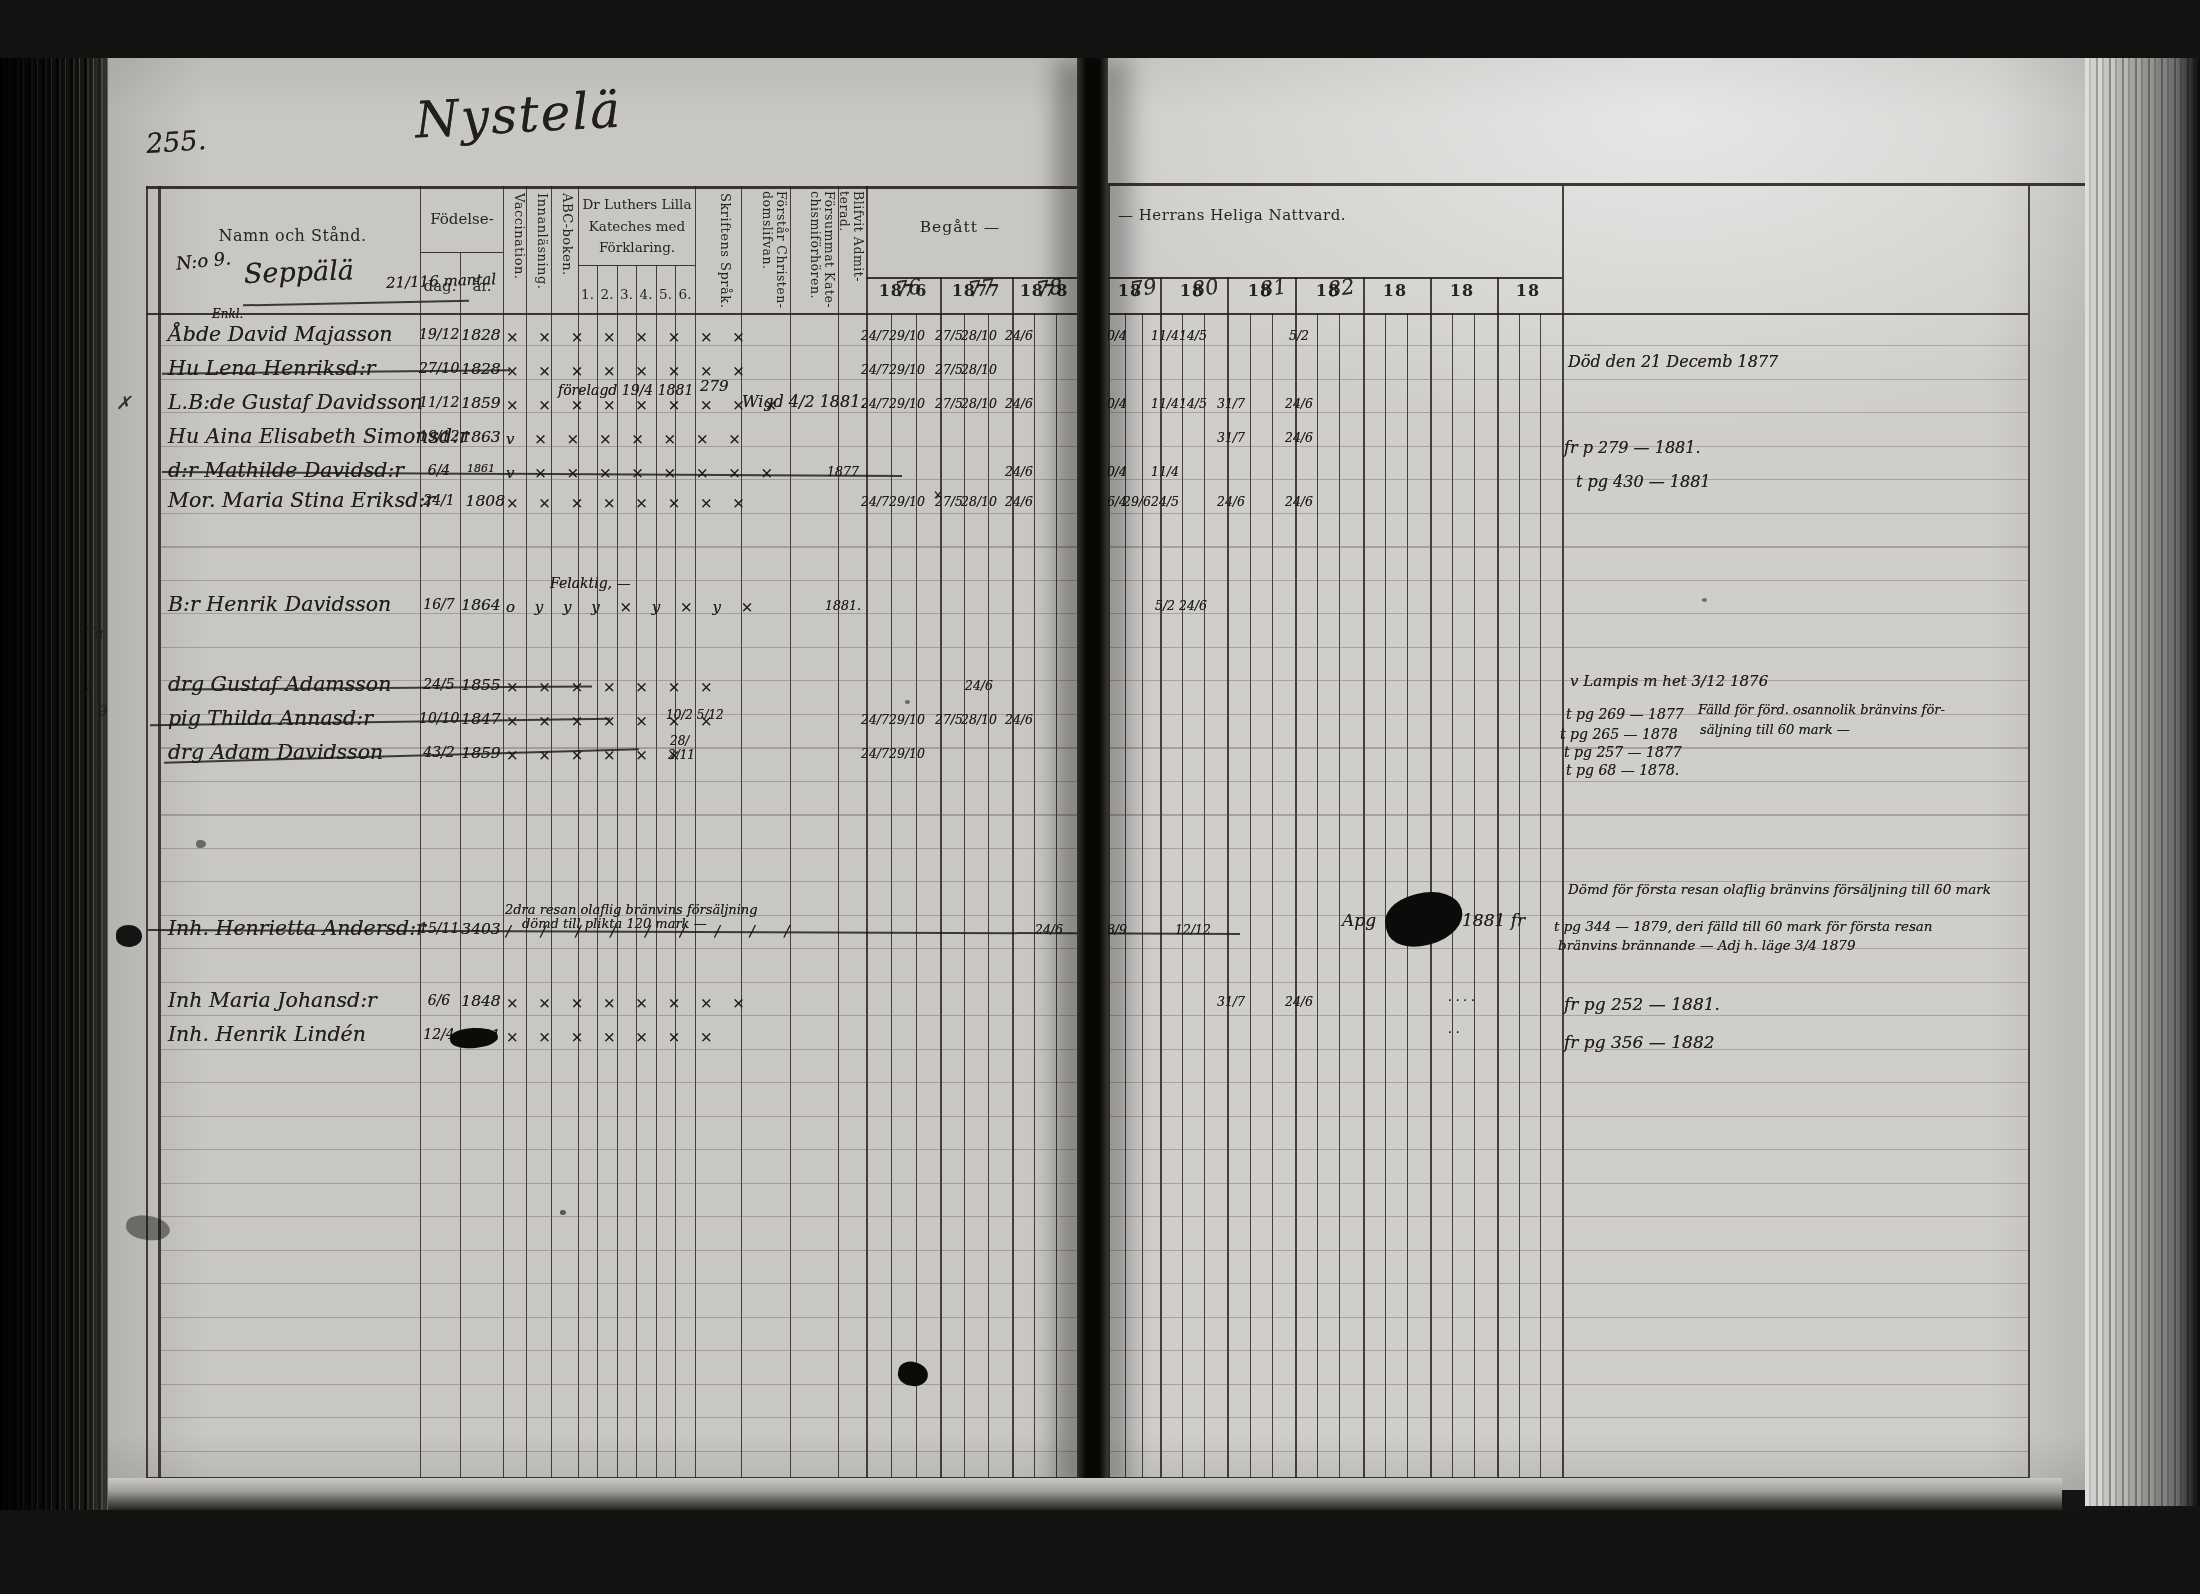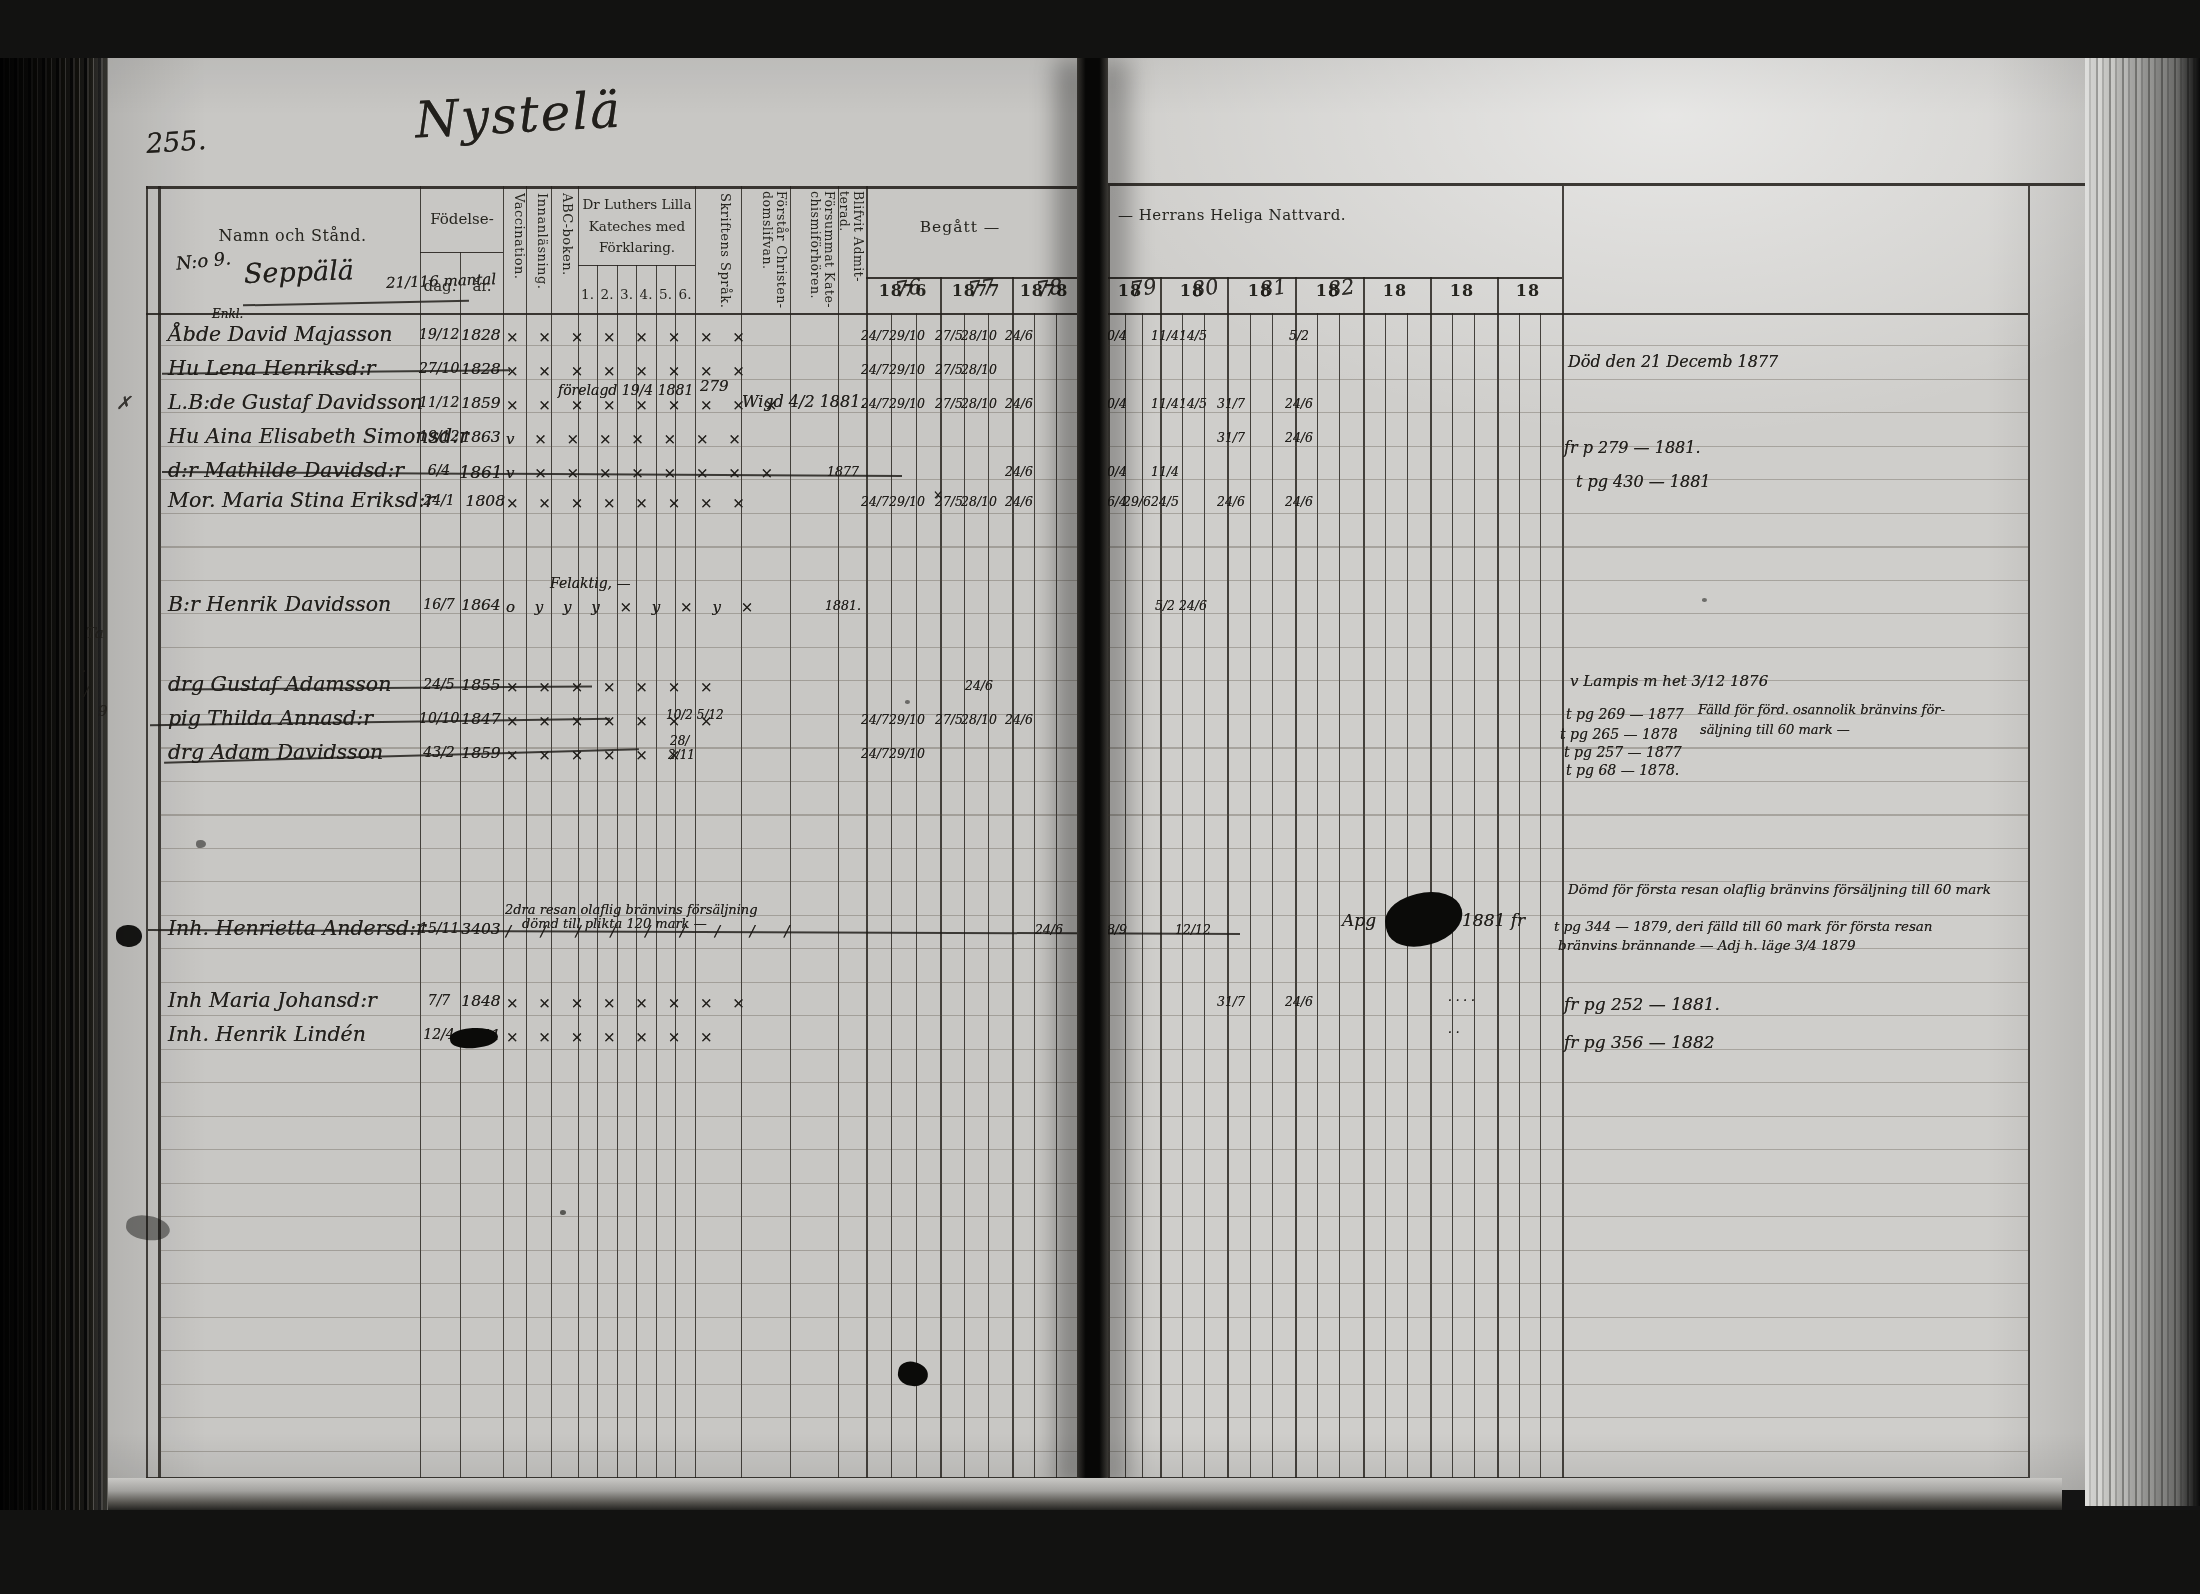--- a/index.html
+++ b/index.html
@@ -198,21 +198,21 @@
     <div class="comm hw" style="left: 1212px; top: 396px; width: 38px;">31/7</div>
     <div class="comm hw" style="left: 1280px; top: 396px; width: 38px;">24/6</div>
     <div class="abs hw" style="left: 168px; top: 424px; font-size: 20.5px;">Hu Aina Elisabeth Simonsd:r</div>
     <div class="abs hw" style="left: 419px; top: 428px; width: 40px; text-align: center; font-size: 14px;">19/12</div>
     <div class="abs hw" style="left: 457px; top: 428px; width: 48px; text-align: center; font-size: 15.5px;">1863</div>
     <div class="abs hw mk" style="left: 506px; top: 430px; font-size: 15px;">v × × × × × × ×</div>
     <div class="comm hw" style="left: 1212px; top: 430px; width: 38px;">31/7</div>
     <div class="comm hw" style="left: 1280px; top: 430px; width: 38px;">24/6</div>
     <div class="abs hw" style="left: 168px; top: 458px; font-size: 20.5px;">d:r Mathilde Davidsd:r</div>
     <div class="abs hw" style="left: 419px; top: 462px; width: 40px; text-align: center; font-size: 14px;">6/4</div>
-    <div class="abs hw" style="left: 457px; top: 462px; width: 48px; text-align: center; font-size: 17px;">1861</div>
+    <div class="abs hw" style="left: 457px; top: 462px; width: 48px; text-align: center; font-size: 11px;">1861</div>
     <div class="abs hw mk" style="left: 506px; top: 464px; font-size: 15px;">v × × × × × × × ×</div>
     <div class="strike" style="left: 162px; top: 473px; width: 740px; transform: rotate(0.3deg);"></div>
     <div class="comm hw" style="left: 824px; top: 464px; width: 38px;">1877</div>
     <div class="comm hw" style="left: 1000px; top: 464px; width: 38px;">24/6</div>
     <div class="comm hw" style="left: 1094px; top: 464px; width: 38px;">20/4</div>
     <div class="comm hw" style="left: 1146px; top: 464px; width: 38px;">11/4</div>
     <div class="abs hw" style="left: 168px; top: 488px; font-size: 20.5px;">Mor. Maria Stina Eriksd:r</div>
     <div class="abs hw" style="left: 419px; top: 492px; width: 40px; text-align: center; font-size: 14px;">24/1</div>
     <div class="abs hw" style="left: 457px; top: 492px; width: 48px; text-align: right; font-size: 15.5px;">1808</div>
     <div class="abs hw mk" style="left: 506px; top: 494px; font-size: 15px;">× × × × × × × ×</div>
@@ -267,21 +267,21 @@
     <div class="abs hw mk mkwide" style="left: 506px; top: 922px; font-size: 15px;">∕ ∕ ∕ ∕ ∕ ∕ ∕ ∕ ∕</div>
     <div class="strike" style="left: 148px; top: 931px; width: 1092px; transform: rotate(0.2deg);"></div>
     <div class="abs hw" style="left: 505px; top: 902px; font-size: 13px;">2dra resan olaflig bränvins försäljning</div>
     <div class="abs hw" style="left: 522px; top: 916px; font-size: 13px;">dömd till plikta 120 mark —</div>
     <div class="abs hw" style="left: 1342px; top: 910px; font-size: 17px;">Apg</div>
     <div class="abs hw" style="left: 1462px; top: 910px; font-size: 17px;">1881 fr</div>
     <div class="comm hw" style="left: 1030px; top: 922px; width: 38px;">24/6</div>
     <div class="comm hw" style="left: 1094px; top: 922px; width: 38px;">28/9</div>
     <div class="comm hw" style="left: 1174px; top: 922px; width: 38px;">12/12</div>
     <div class="abs hw" style="left: 168px; top: 988px; font-size: 20.5px;">Inh Maria Johansd:r</div>
-    <div class="abs hw" style="left: 419px; top: 992px; width: 40px; text-align: center; font-size: 14px;">7/7</div>
+    <div class="abs hw" style="left: 419px; top: 992px; width: 40px; text-align: center; font-size: 14px;">6/6</div>
     <div class="abs hw" style="left: 457px; top: 992px; width: 48px; text-align: center; font-size: 15.5px;">1848</div>
     <div class="abs hw mk" style="left: 506px; top: 994px; font-size: 15px;">× × × × × × × ×</div>
     <div class="abs hw" style="left: 1448px; top: 994px; font-size: 12px;">· · · ·</div>
     <div class="comm hw" style="left: 1212px; top: 994px; width: 38px;">31/7</div>
     <div class="comm hw" style="left: 1280px; top: 994px; width: 38px;">24/6</div>
     <div class="abs hw" style="left: 168px; top: 1022px; font-size: 20.5px;">Inh. Henrik Lindén</div>
     <div class="abs hw" style="left: 419px; top: 1026px; width: 40px; text-align: center; font-size: 14px;">12/4</div>
     <div class="abs hw" style="left: 457px; top: 1026px; width: 48px; text-align: center; font-size: 15.5px;">1841</div>
     <div class="abs hw mk" style="left: 506px; top: 1028px; font-size: 15px;">× × × × × × ×</div>
     <div class="abs hw" style="left: 1448px; top: 1026px; font-size: 12px;">· ·</div>

